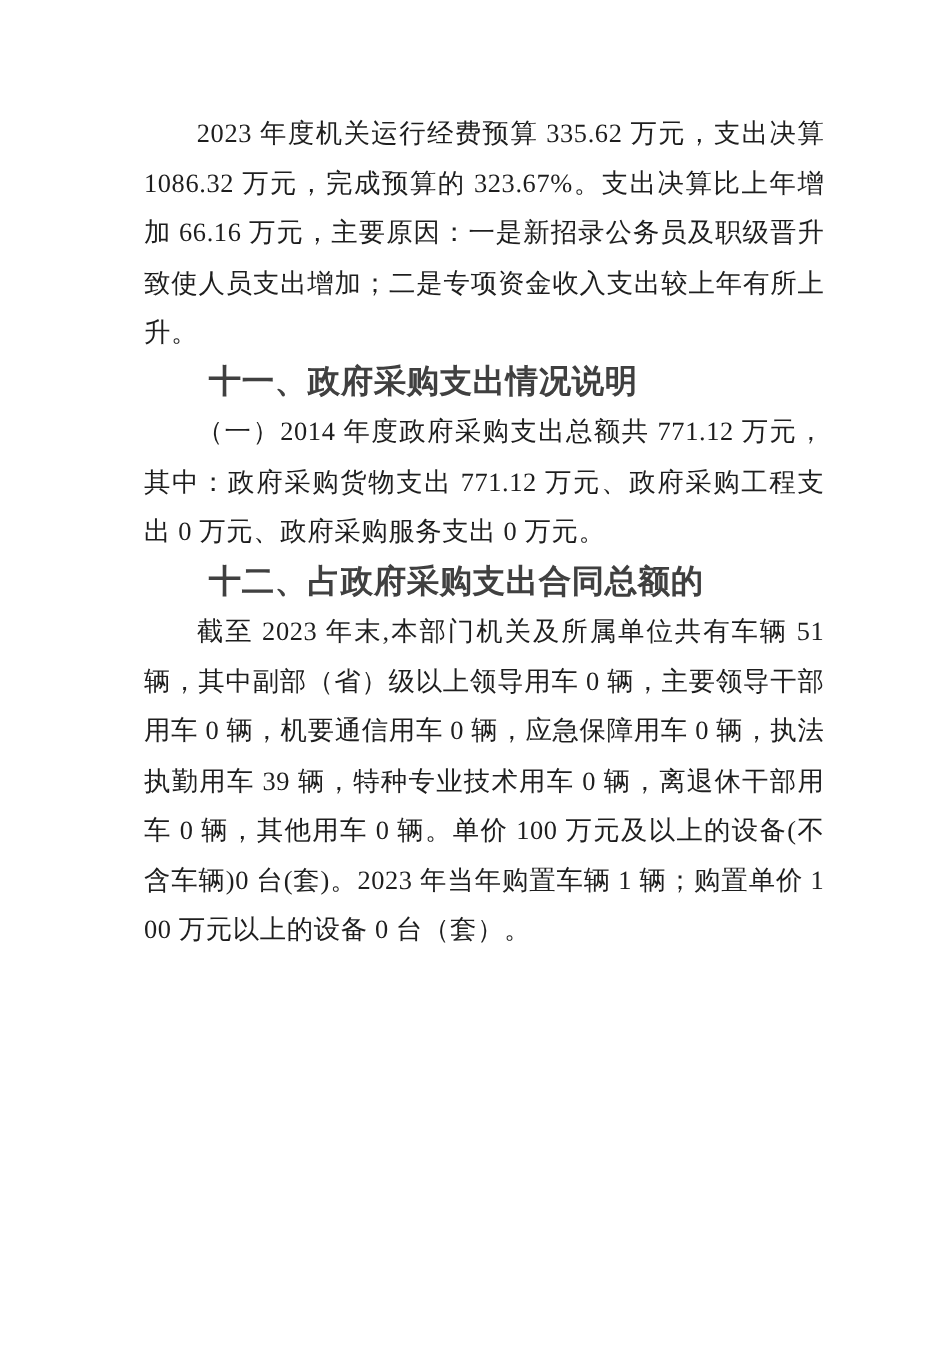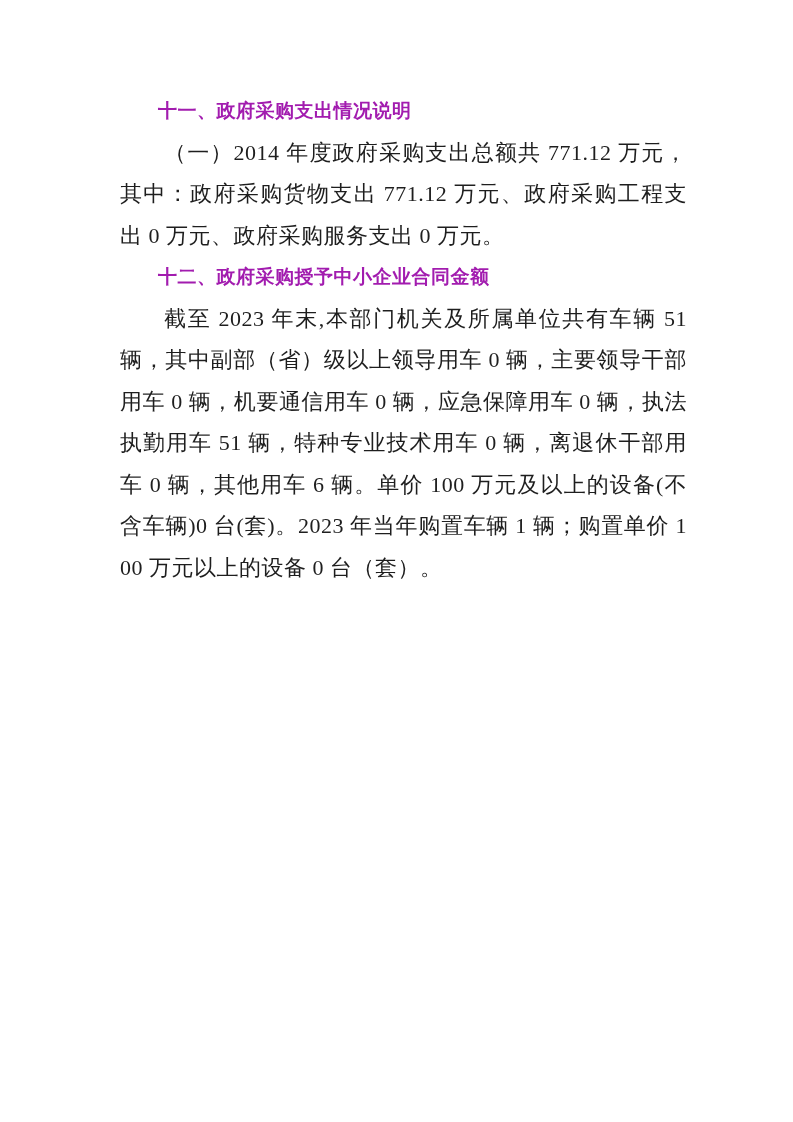--- a/index.html
+++ b/index.html
@@ -29,31 +29,32 @@
     text-align: justify;
     text-justify: inter-ideograph;
     text-indent: 2em;
     letter-spacing: 0.5px;
     word-break: break-all;
   }
   .heading {
     margin: 0;
     font-family: "Liberation Sans", "DejaVu Sans", sans-serif;
     font-weight: 700;
-    font-size: 19px;
+    font-size: 27px;
     line-height: 41.5px;
-    color: #a21caf;
+    color: #404040;
     text-align: left;
     text-indent: 2em;
     letter-spacing: 0.5px;
   }
 </style>
 </head>
 <body>
 
 <div class="page">
   <div class="content">
+    <p class="para">2023 年度机关运行经费预算 335.62 万元，支出决算 1086.32 万元，完成预算的 323.67%。支出决算比上年增加 66.16 万元，主要原因：一是新招录公务员及职级晋升致使人员支出增加；二是专项资金收入支出较上年有所上升。</p>
     <h2 class="heading">十一、政府采购支出情况说明</h2>
     <p class="para">（一）2014 年度政府采购支出总额共 771.12 万元，其中：政府采购货物支出 771.12 万元、政府采购工程支出 0 万元、政府采购服务支出 0 万元。</p>
-    <h2 class="heading">十二、政府采购授予中小企业合同金额</h2>
-    <p class="para">截至 2023 年末,本部门机关及所属单位共有车辆 51 辆，其中副部（省）级以上领导用车 0 辆，主要领导干部用车 0 辆，机要通信用车 0 辆，应急保障用车 0 辆，执法执勤用车 51 辆，特种专业技术用车 0 辆，离退休干部用车 0 辆，其他用车 6 辆。单价 100 万元及以上的设备(不含车辆)0 台(套)。2023 年当年购置车辆 1 辆；购置单价 100 万元以上的设备 0 台（套）。</p>
+    <h2 class="heading">十二、占政府采购支出合同总额的</h2>
+    <p class="para">截至 2023 年末,本部门机关及所属单位共有车辆 51 辆，其中副部（省）级以上领导用车 0 辆，主要领导干部用车 0 辆，机要通信用车 0 辆，应急保障用车 0 辆，执法执勤用车 39 辆，特种专业技术用车 0 辆，离退休干部用车 0 辆，其他用车 0 辆。单价 100 万元及以上的设备(不含车辆)0 台(套)。2023 年当年购置车辆 1 辆；购置单价 100 万元以上的设备 0 台（套）。</p>
   </div>
 </div>
 
 </body></html>

